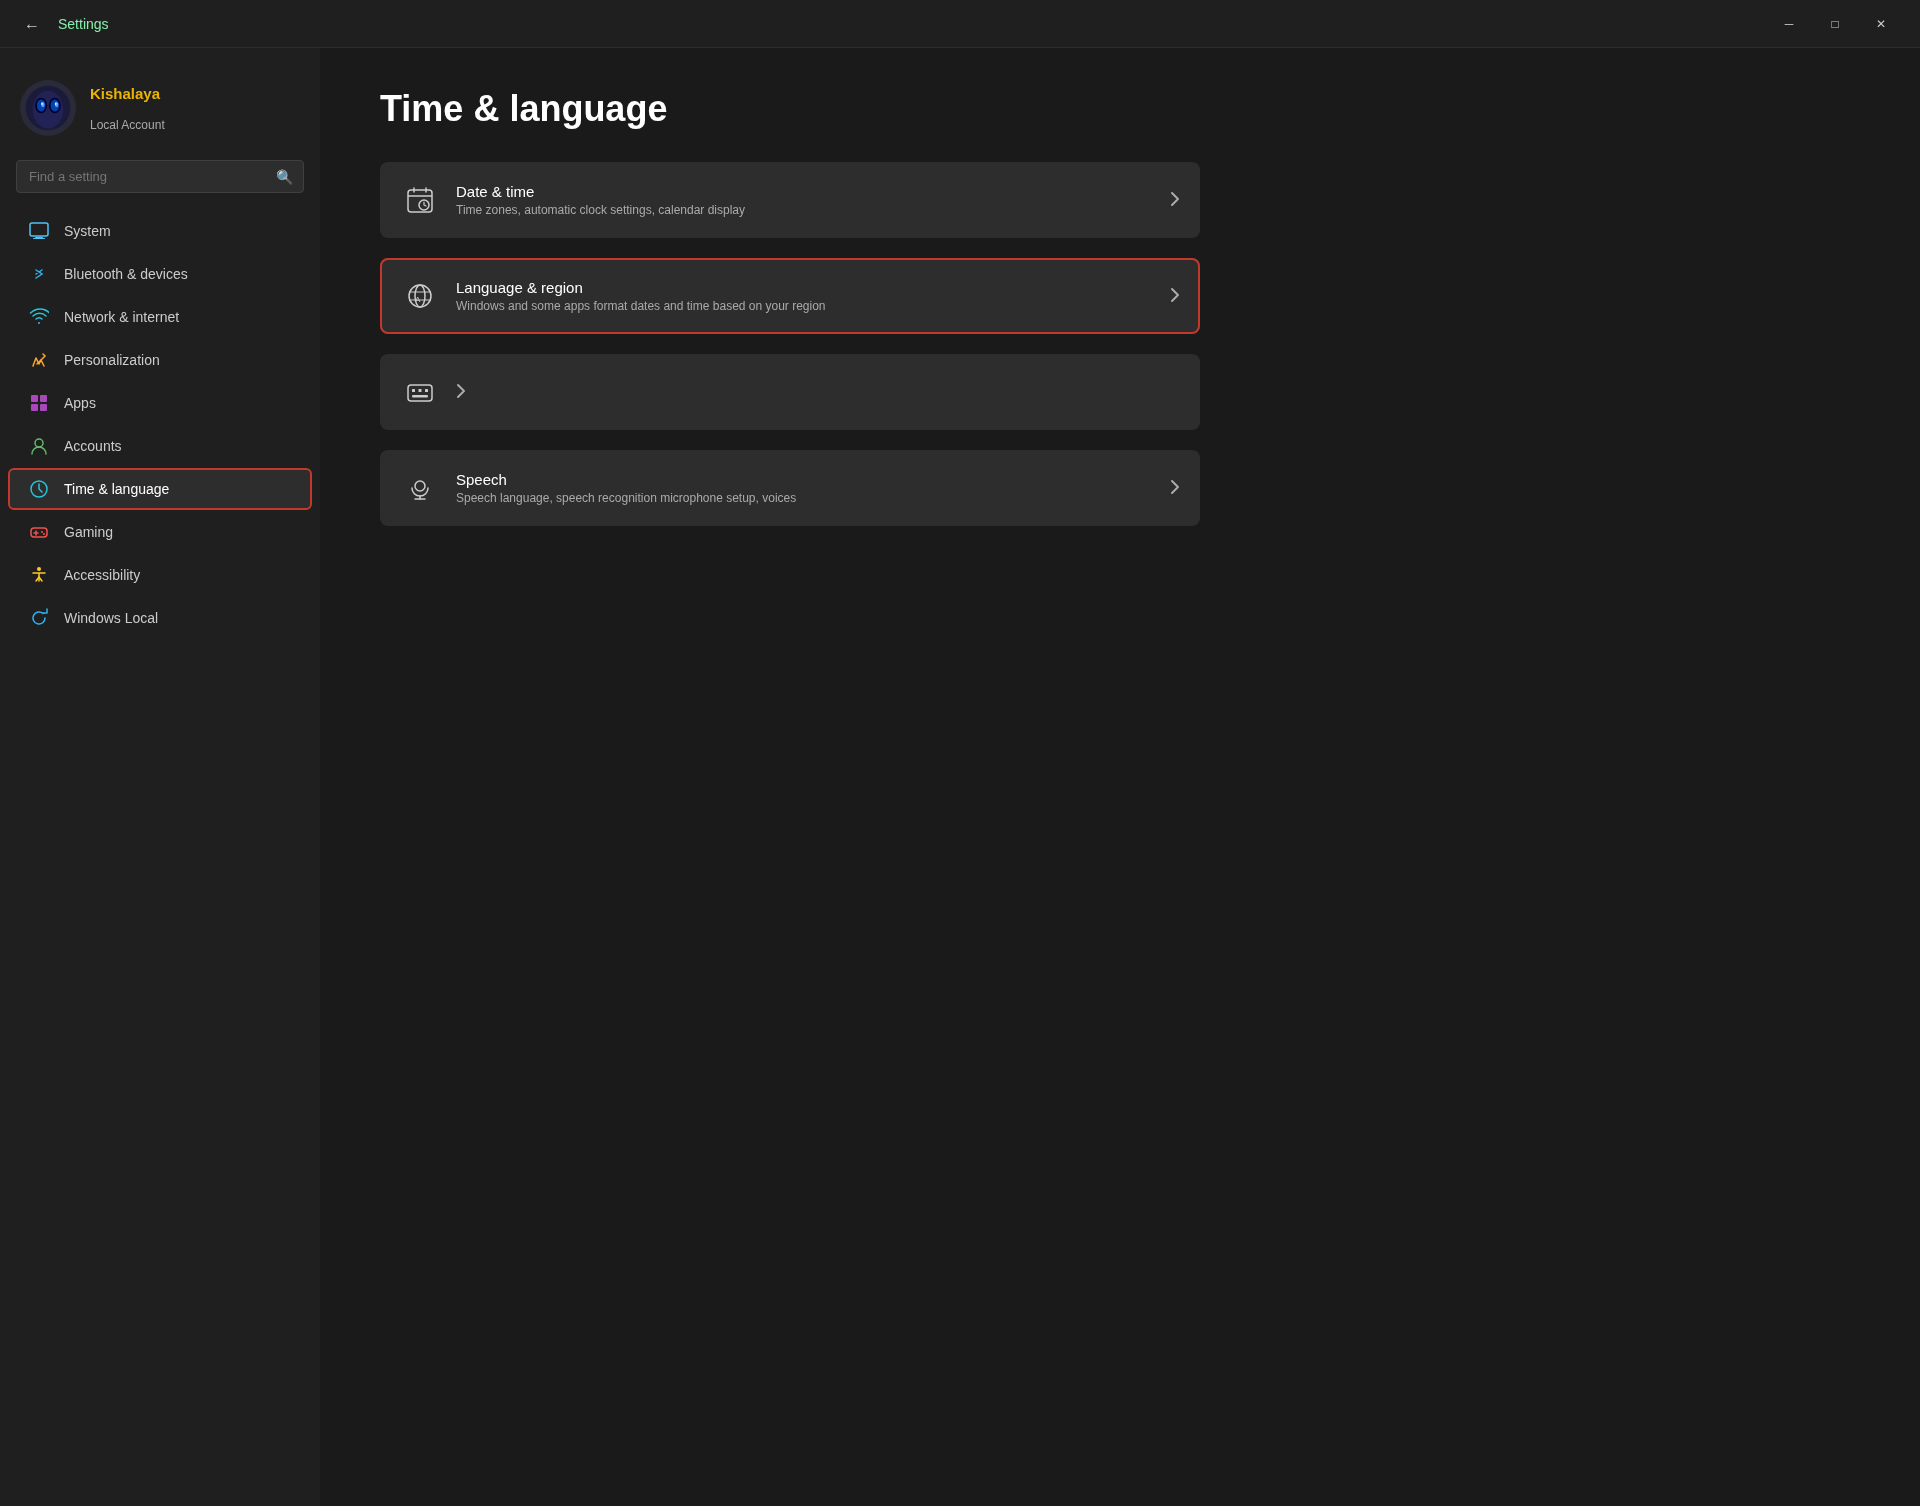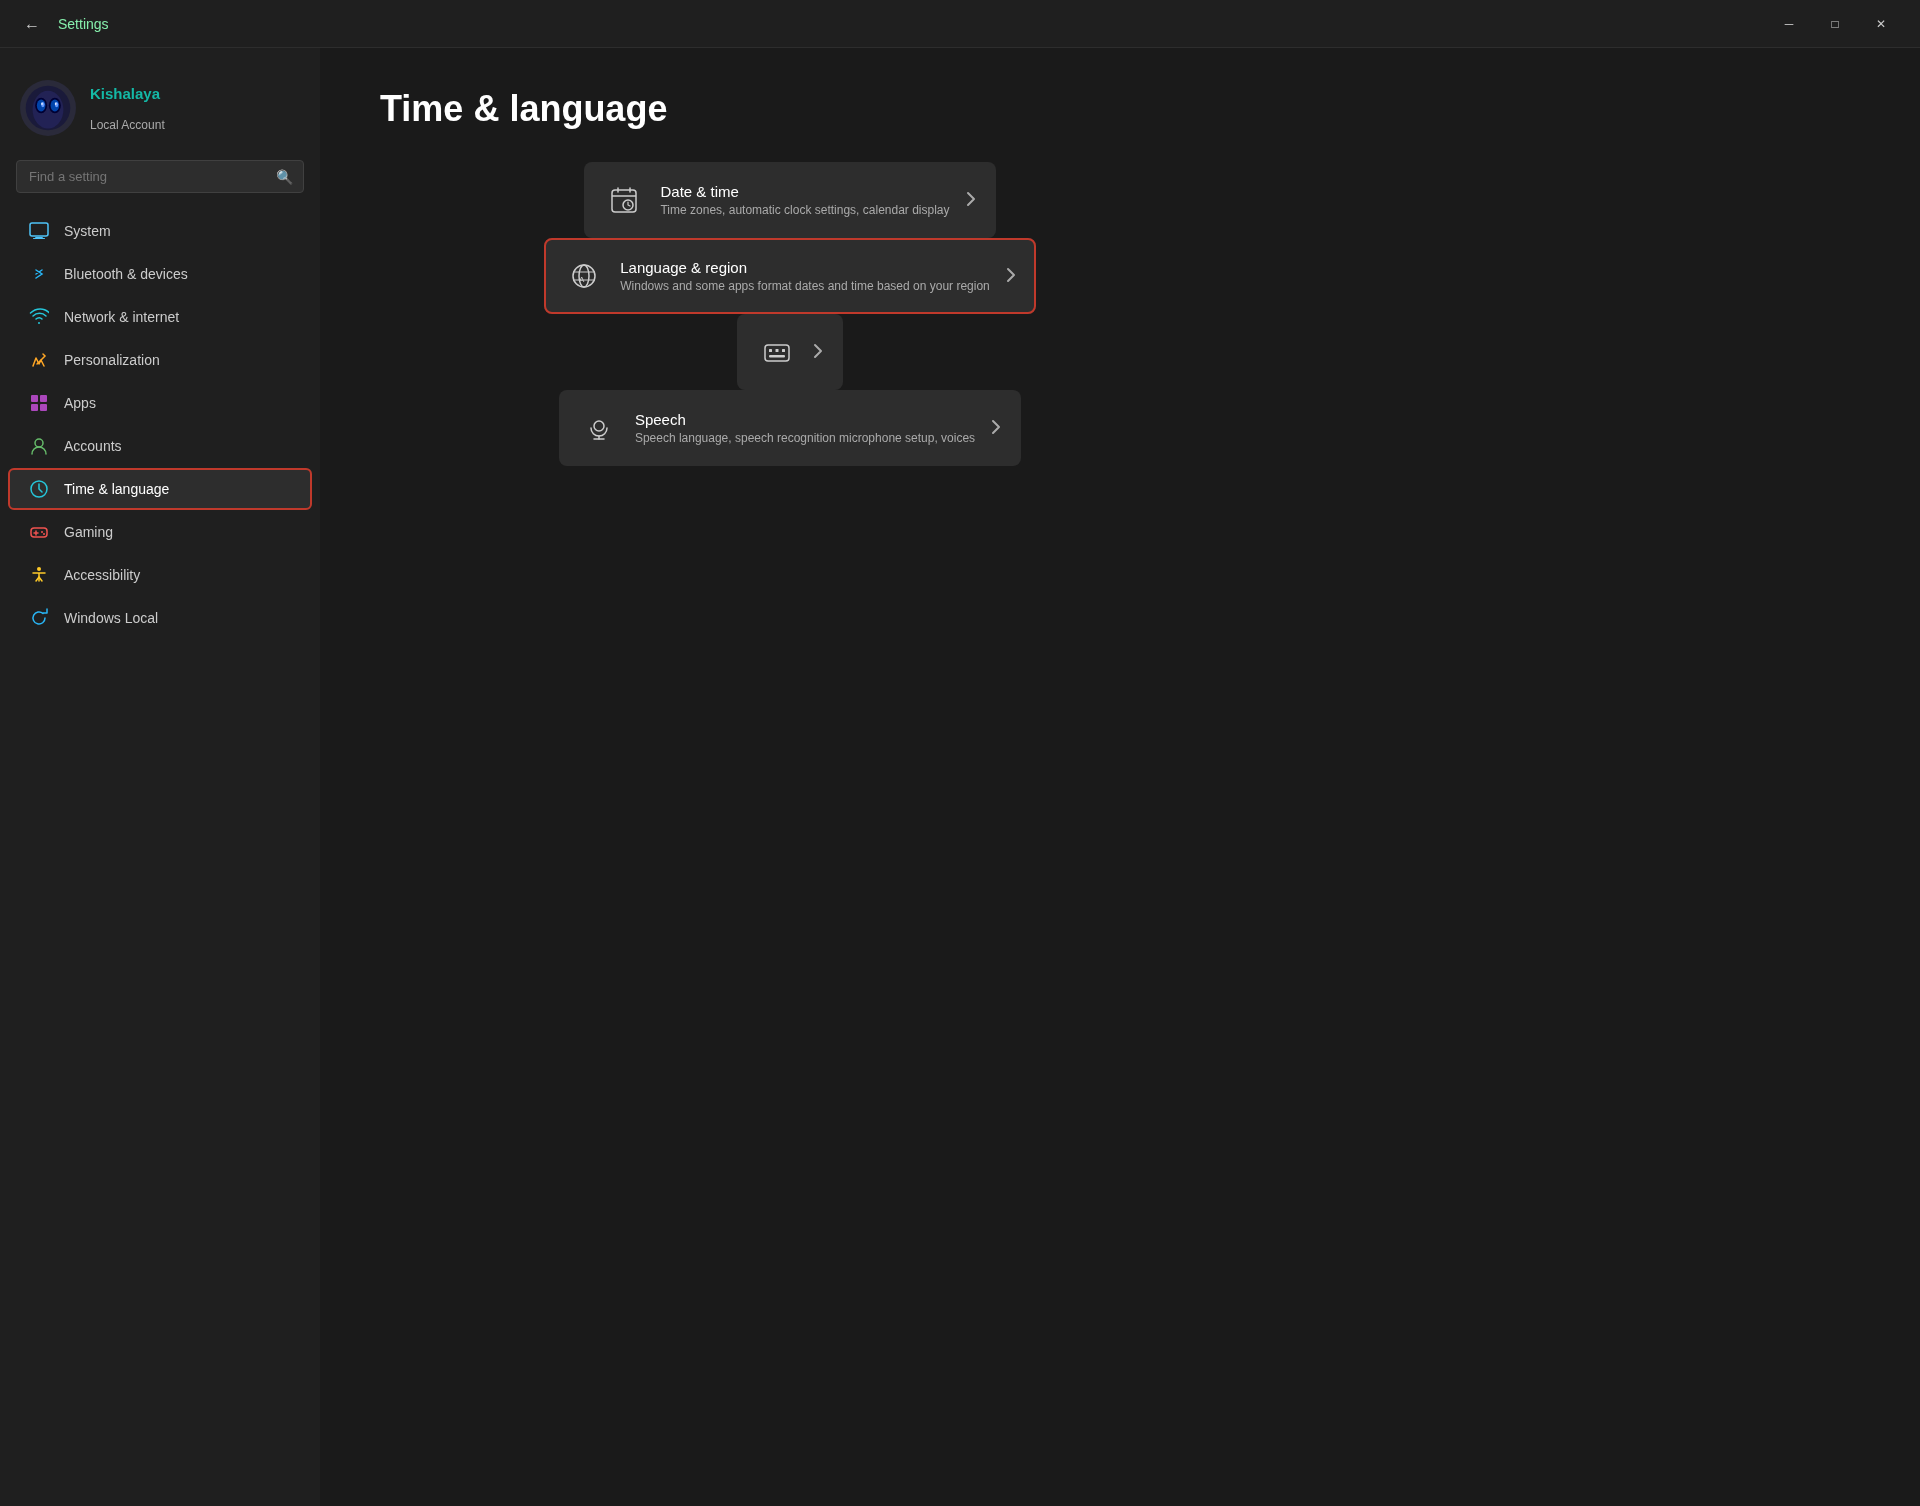--- a/index.html
+++ b/index.html
@@ -91,21 +91,21 @@
     .user-avatar svg {
       width: 48px;
       height: 48px;
     }
     .user-info {
       margin-left: 14px;
     }
     .user-name {
       font-size: 15px;
       font-weight: 600;
-      color: #14b8a6;
+      color: #eab308;
     }
     .user-type {
       font-size: 12px;
       color: #aaa;
       margin-top: 16px;
     }
 
     .search-box {
       margin: 0 16px 16px 16px;
       position: relative;
@@ -171,23 +171,22 @@
     .page-title {
       font-size: 36px;
       font-weight: 600;
       color: #fff;
       margin-bottom: 32px;
     }
 
     .settings-list {
       display: flex;
       flex-direction: column;
-      gap: 0;
+      gap: 20px;
       max-width: 820px;
-      align-items: center;
     }
 
     .setting-item {
       background: #2d2d2d;
       border-radius: 8px;
       display: flex;
       align-items: center;
       padding: 18px 20px;
       cursor: pointer;
       transition: background 0.15s;

